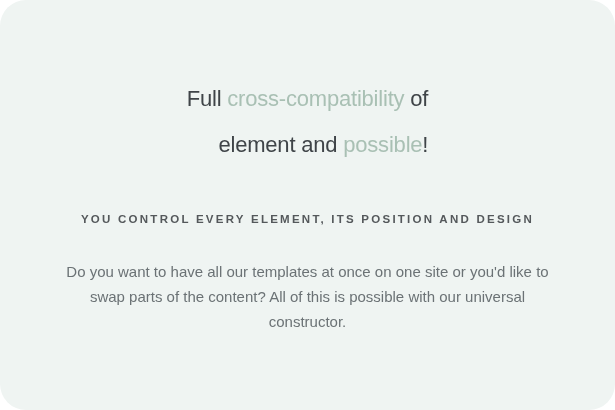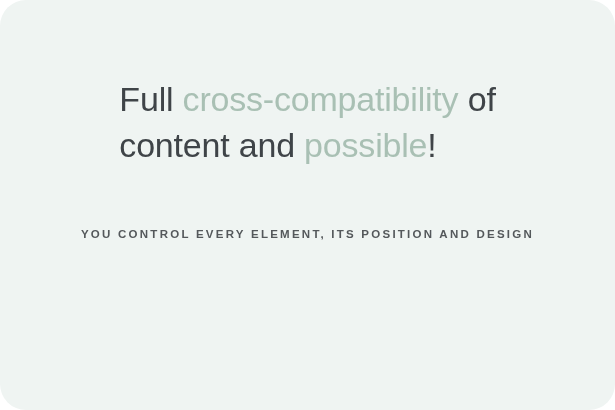--- a/index.html
+++ b/index.html
@@ -26,35 +26,35 @@
     align-items: center;
     box-sizing: border-box;
     padding: 76px 42px 0 42px;
     font-family: "Liberation Sans", sans-serif;
     -webkit-font-smoothing: antialiased;
   }
 
   .heading {
     margin: 0;
     font-family: "Liberation Sans", sans-serif;
-    font-size: 34px;
+    font-size: 22px;
     font-weight: 400;
     line-height: 46px;
-    text-align: left;
+    text-align: right;
     color: #3f4448;
     letter-spacing: -0.2px;
     max-width: 470px;
   }
 
   .heading .accent {
     color: #a9c0b4;
   }
 
   .subtitle {
-    margin: 15px;
+    margin: 0;
     padding-top: 42px;
     font-family: "Liberation Sans", sans-serif;
     font-size: 11.5px;
     font-weight: 700;
     letter-spacing: 2.25px;
     line-height: 18px;
     text-align: center;
     color: #54585b;
     text-transform: uppercase;
     white-space: nowrap;
@@ -74,20 +74,21 @@
 </style>
 </head>
 <body>
 
 <div class="canvas">
   <section class="panel">
 
     <h1 class="heading">
       <span><span>Full </span><span class="accent">cross-compatibility</span><span> of</span></span>
       <br>
-      <span><span>content and </span><span class="accent">possible</span><span>!</span></span>
+      <span><span>element and </span><span class="accent">possible</span><span>!</span></span>
     </h1>
 
     <p class="subtitle">You control every element, its position and design</p>
 
+    <p class="body-text">Do you want to have all our templates at once on one site or you'd like to swap parts of the content? All of this is possible with our universal constructor.</p>
 
   </section>
 </div>
 
 </body></html>

